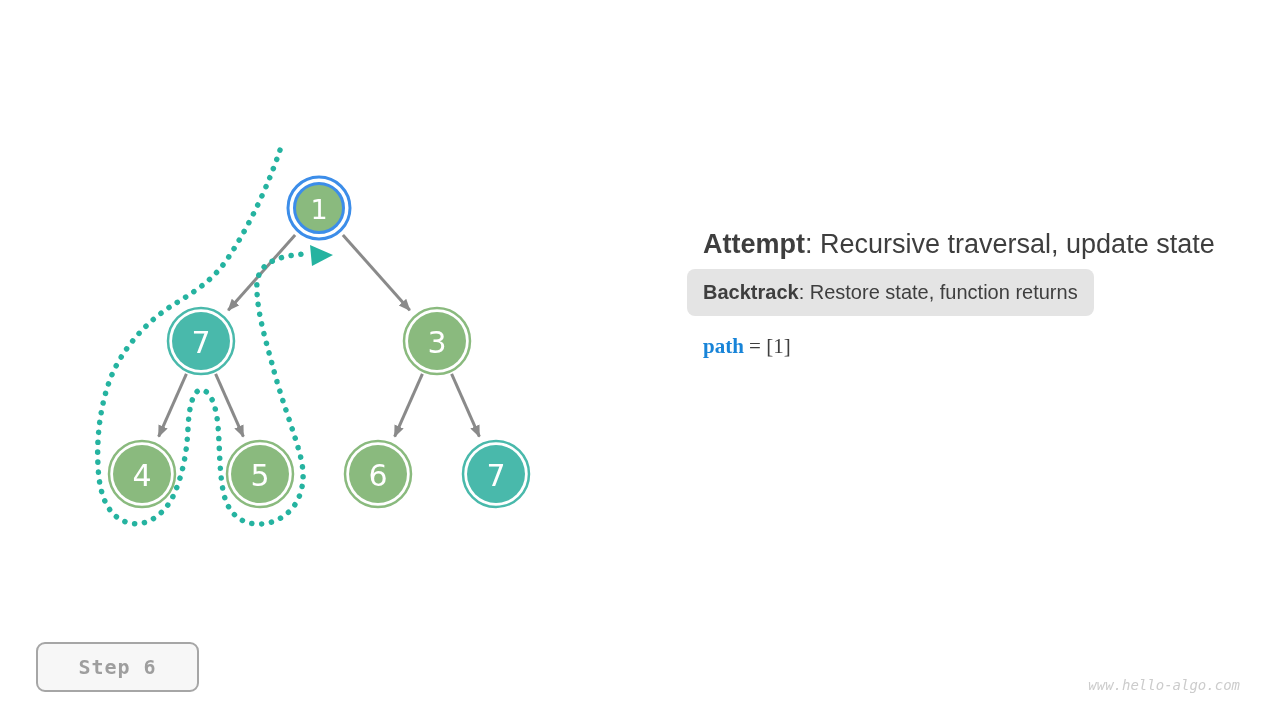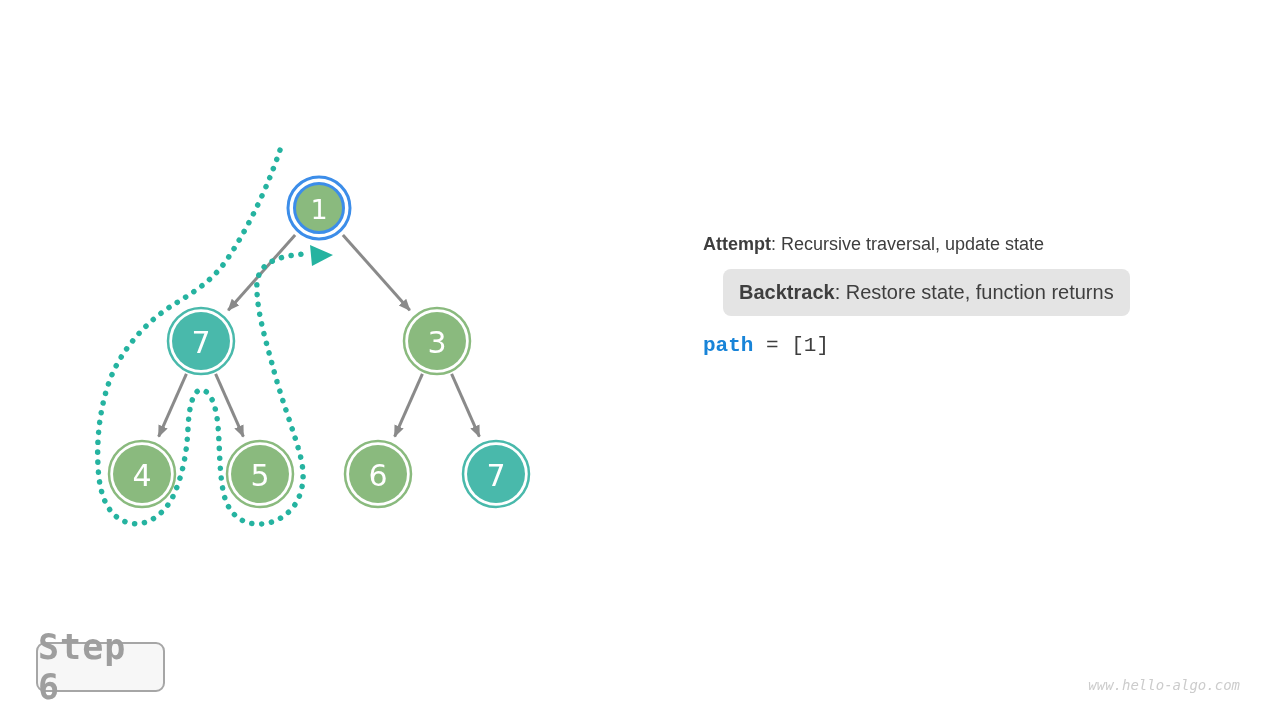--- a/index.html
+++ b/index.html
@@ -3,45 +3,45 @@
 <meta charset="utf-8">
 <style>
   html,body{margin:0;padding:0;}
   body{
     width:1280px;height:720px;background:#ffffff;position:relative;overflow:hidden;
     font-family:"Liberation Sans", sans-serif;
   }
   .stage{position:absolute;inset:0;}
   #tree-svg{position:absolute;left:0;top:0;}
   .legend-line{
-    position:absolute;left:703px;font-size:18px;line-height:24px;
+    position:absolute;left:703px;font-size:27px;line-height:24px;
     color:var(--text-dark);white-space:pre;
   }
   .legend-line b{font-weight:bold;color:var(--text-dark);}
   #attempt-line{top:232px;}
   #backtrack-box{
     position:absolute;left:687px;top:269px;background:var(--backtrack-bg);
     border-radius:8px;padding:11px 16px 12px 16px;font-size:20px;line-height:24px;
-    color:var(--text-dark);white-space:pre;margin-left:36px;
+    color:var(--text-dark);white-space:pre;
   }
   #backtrack-box b{font-weight:bold;}
   .code-line{
-    position:absolute;left:703px;font-family:Liberation Mono, monospace;
+    position:absolute;left:703px;font-family:Liberation Serif, serif;
     font-size:21px;line-height:26px;color:var(--text-dark);white-space:pre;
   }
   #path-line{top:333px;}
   #res-line{top:451px;}
   .var-name{font-weight:bold;}
   #path-line .var-name{color:var(--path-blue);}
   #res-line .var-name{color:var(--res-teal);}
   .step-badge{
-    position:absolute;left:36px;top:642px;width:129px;height:50px;box-sizing:border-box;
+    position:absolute;left:36px;top:642px;width:163px;height:50px;box-sizing:border-box;
     border:2px solid #a6a6a6;border-radius:9px;background:#f7f7f7;
     display:flex;align-items:center;justify-content:center;
-    font-family:"DejaVu Sans Mono", monospace;font-size:35px;font-weight:bold;
+    font-family:"DejaVu Sans Mono", monospace;font-size:20px;font-weight:bold;
     color:var(--step-gray);letter-spacing:1px;
   }
   .watermark{
     position:absolute;right:40px;top:677px;
     font-family:"DejaVu Sans Mono", monospace;font-size:14px;
     color:var(--watermark-gray);
     font-style:italic;
   }
 </style>
 </head>

